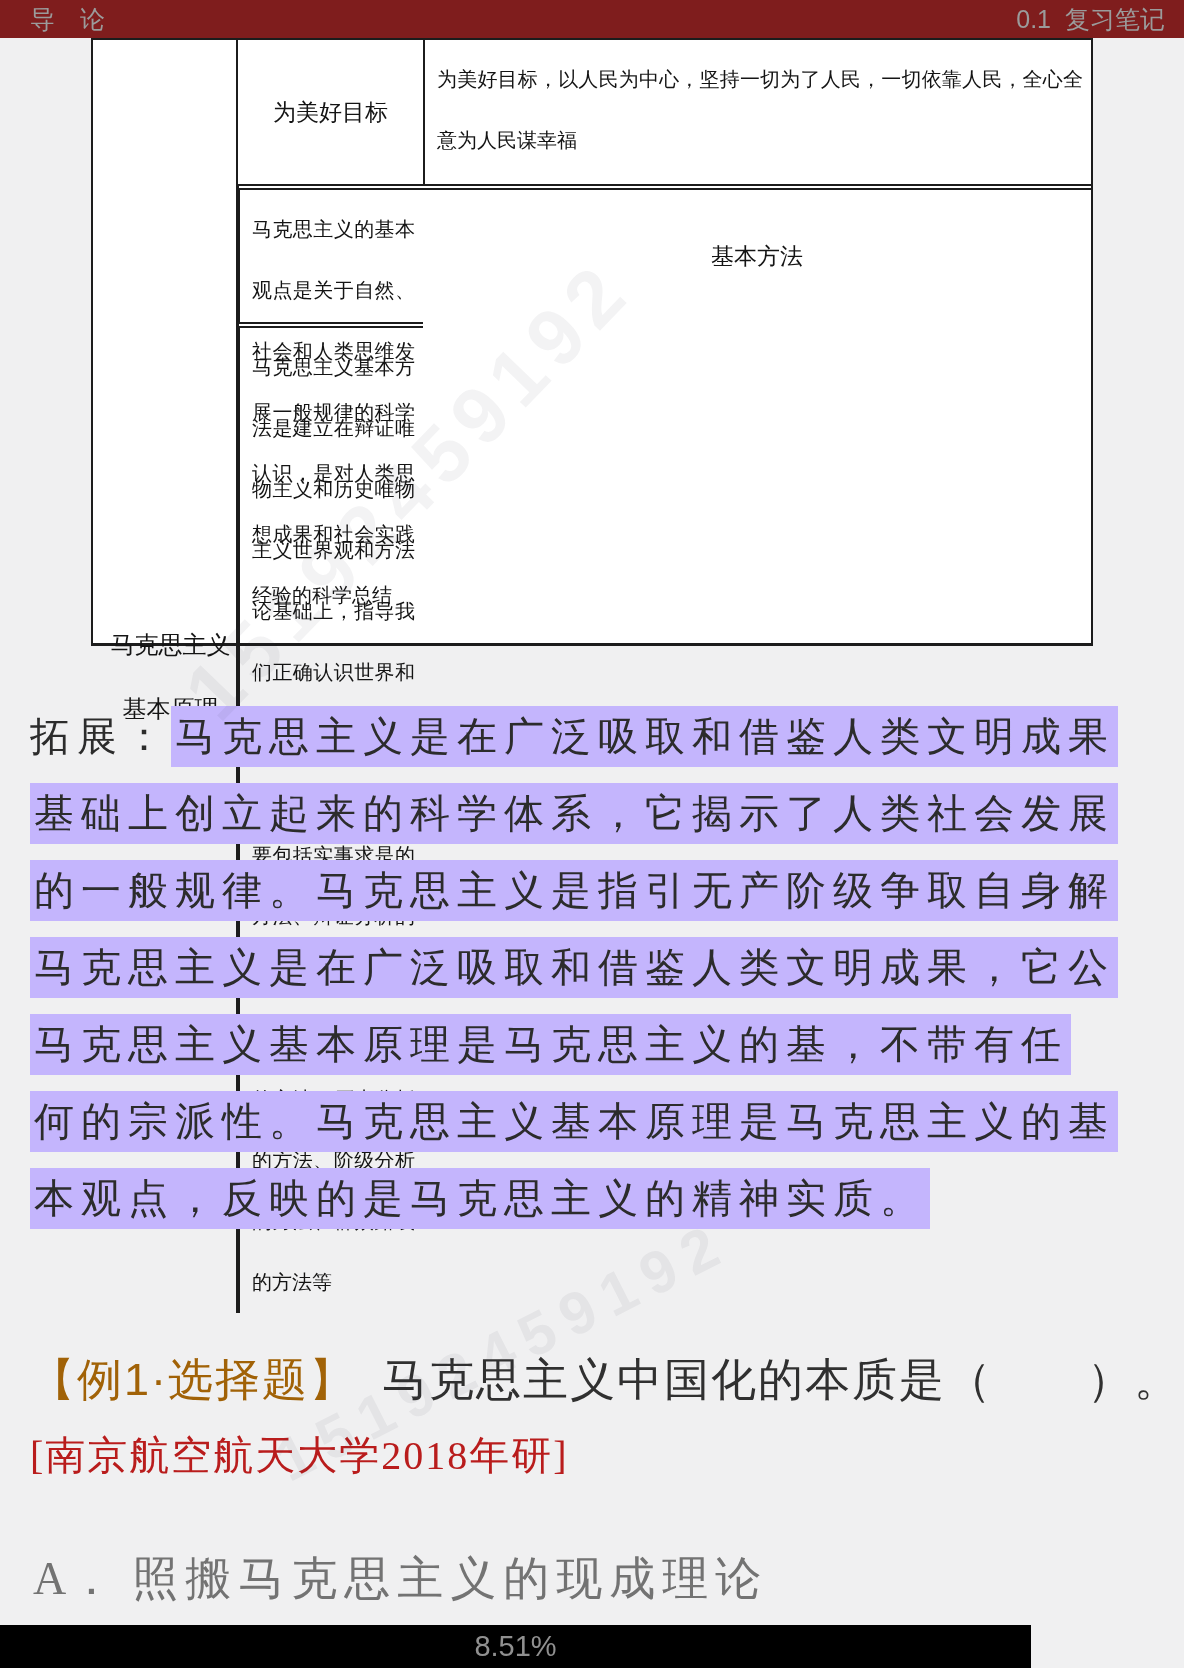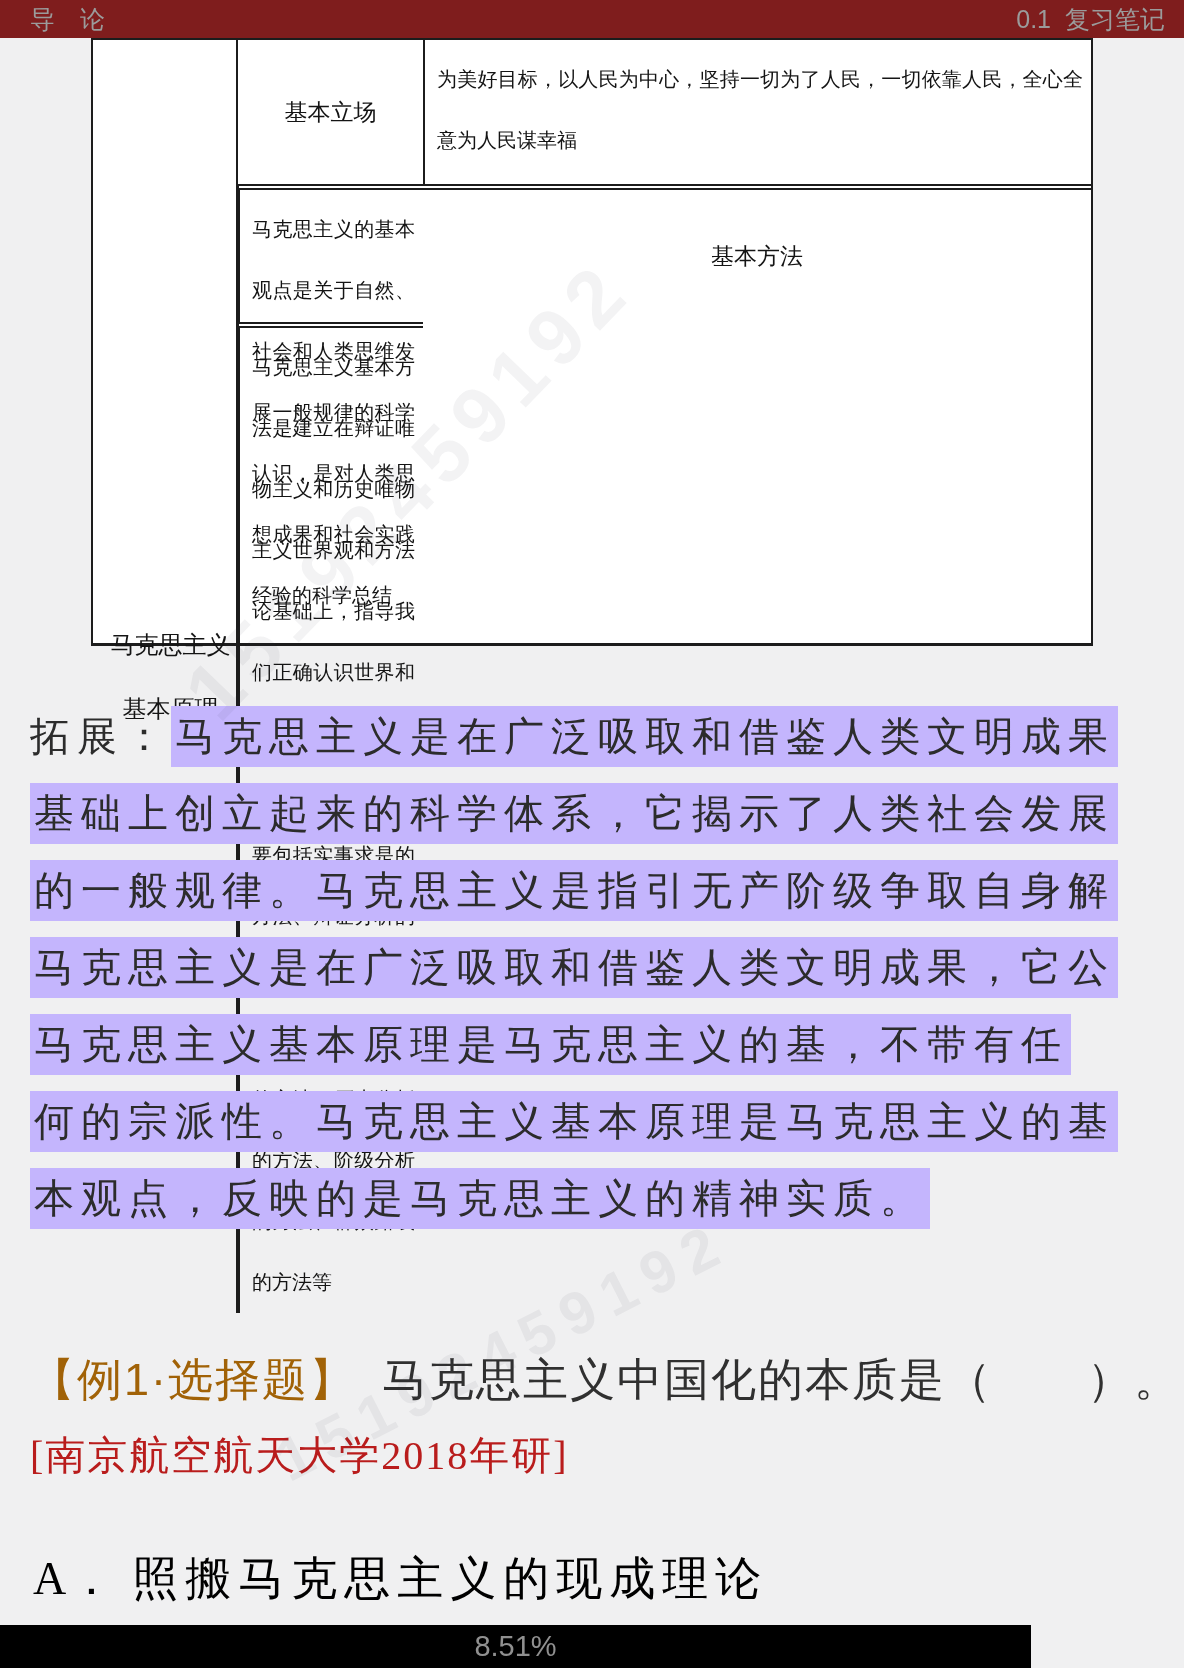--- a/index.html
+++ b/index.html
@@ -59,21 +59,21 @@
   }
   .example .tag{color:#a16207;}
   .example .q{margin-left:26px;}
   .source{
     position:absolute;left:30px;top:1428px;width:1124px;
     font-family:"Liberation Serif",serif;
     font-size:40px;letter-spacing:2px;color:#b91c1c;white-space:nowrap;
   }
   .optionA{
     position:absolute;left:33px;top:1548px;width:1124px;
-    font-size:46px;letter-spacing:7px;color:#000000;white-space:nowrap;
+    font-size:46px;letter-spacing:7px;color:#737373;white-space:nowrap;
   }
   .optionA .olabel{font-family:"Liberation Serif",serif;margin-right:16px;letter-spacing:2px;}
   
   .bottombar{
     position:absolute;left:0;bottom:0;width:1031px;height:43px;
     background:#000000;color:#909090;font-size:29px;line-height:43px;
     text-align:center;
   }
   
   .wm{
@@ -94,21 +94,21 @@
     <span class="num">0.1</span><span>复习笔记</span>
   </span>
 </div>
 
 <div class="note-table">
   <div class="cell rowhead">
     <span>马克思主义</span>
     <span>基本原理</span>
   </div>
 
-  <div class="cell lbl">基本立场</div>
+  <div class="cell lbl">为美好目标</div>
   <div class="cell cnt">为美好目标，以人民为中心，坚持一切为了人民，一切依靠人民，全心全意为人民谋幸福</div>
 
   <div class="cell cnt rsep">马克思主义的基本观点是关于自然、社会和人类思维发展一般规律的科学认识，是对人类思想成果和社会实践经验的科学总结</div>
 
   <div class="cell lbl rsep">基本方法</div>
   <div class="cell cnt rsep">马克思主义基本方法是建立在辩证唯物主义和历史唯物主义世界观和方法论基础上，指导我们正确认识世界和改造世界的思想方法和工作方法。主要包括实事求是的方法、辩证分析的方法、社会基本矛盾和主要矛盾分析的方法、历史分析的方法、阶级分析的方法、群众路线的方法等</div>
 </div>
 
 <div class="expansion">
   <div class="line"><span>拓展：</span><span class="hl">马克思主义是在广泛吸取和借鉴人类文明成果</span></div>

